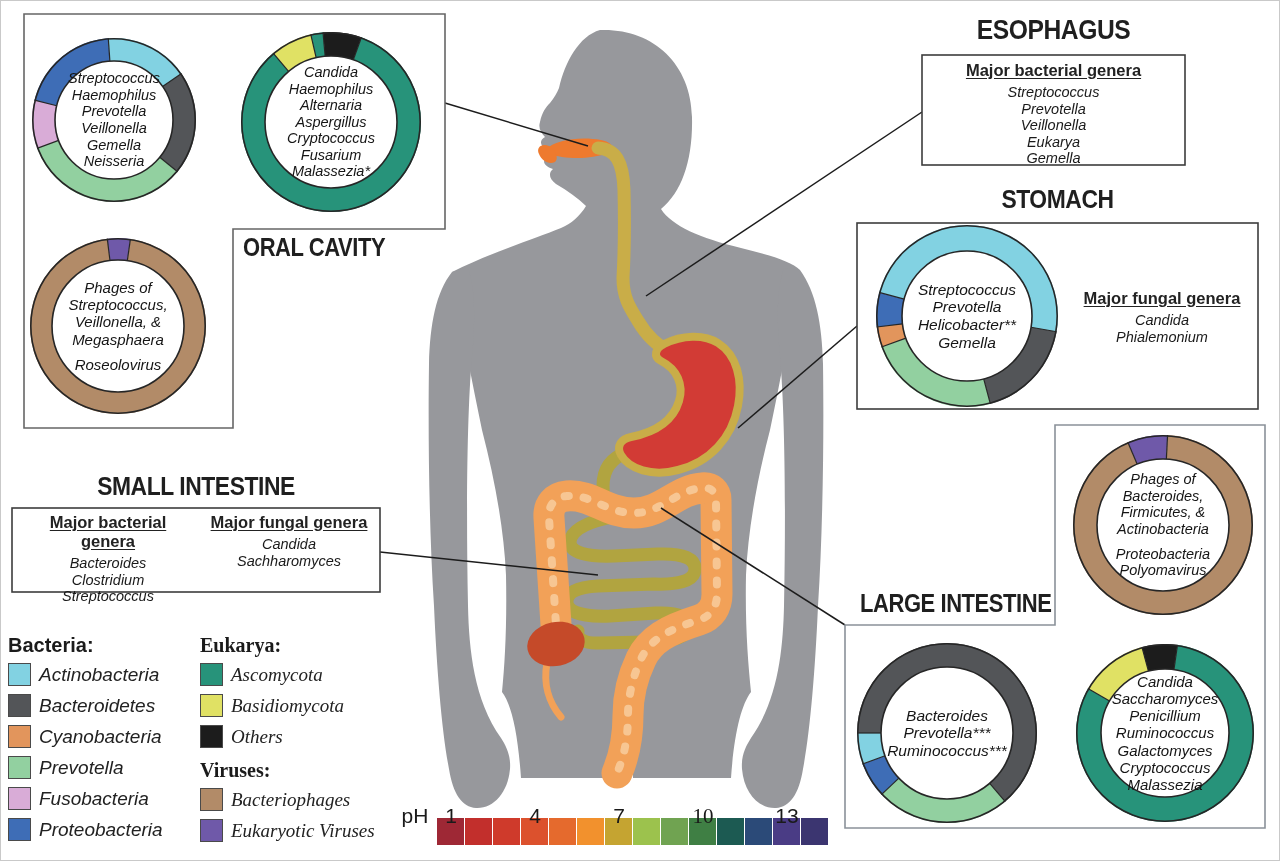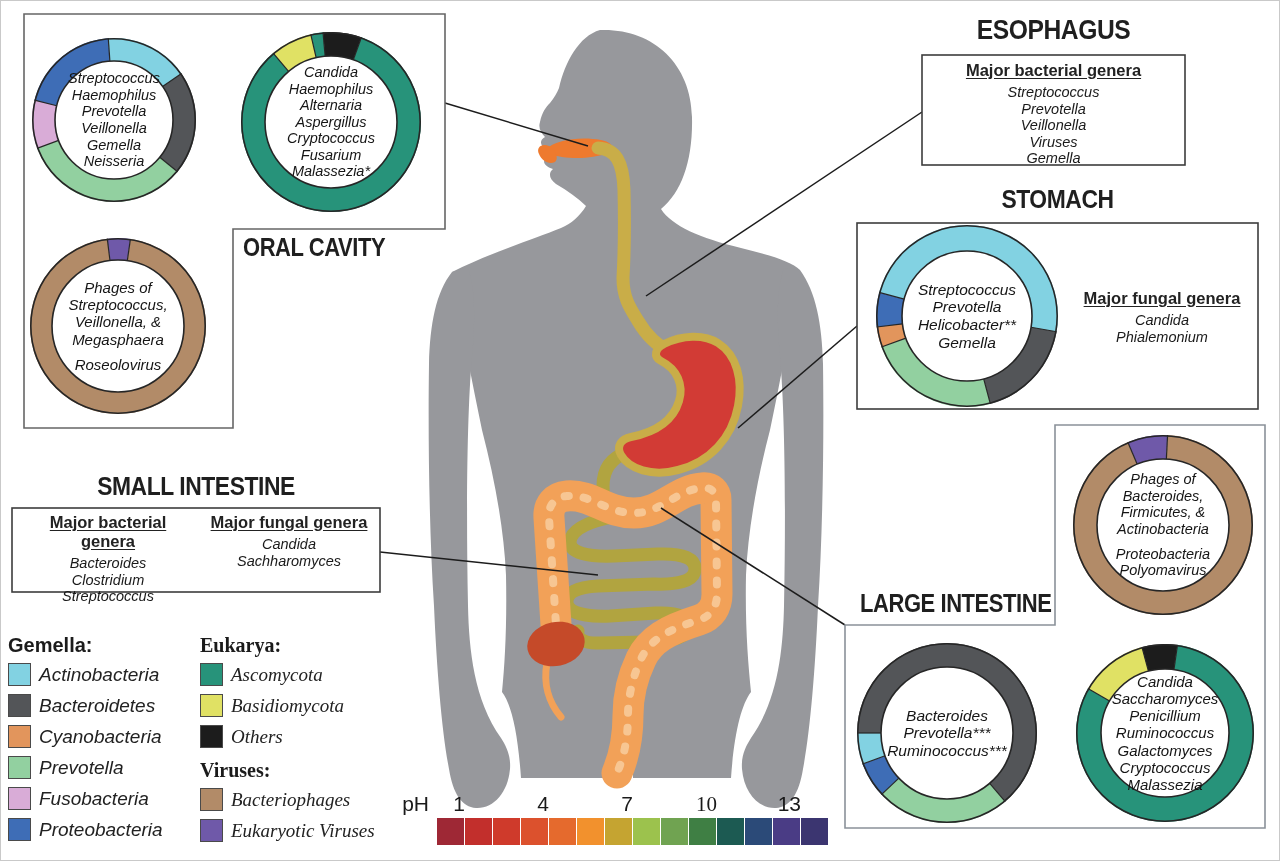--- a/index.html
+++ b/index.html
@@ -20,21 +20,21 @@
   .donut-text{position:relative;text-align:center;font-style:italic;color:#151515;line-height:1.14;}
   .donut-text .gap{height:8px;}
   .legend-col{position:absolute;z-index:3;}
   .legend-heading{font-weight:bold;font-size:20px;color:#1b1b1b;margin:0 0 6px 0;}
   .legend-heading.spaced{margin-top:11px;}
   .legend-row{display:flex;align-items:center;margin-bottom:8px;}
   .legend-swatch{width:21px;height:21px;border:1.5px solid #4a4a4a;margin-right:8px;flex:none;}
   .legend-label{font-style:italic;font-size:19px;color:#222;white-space:nowrap;}
   #ph{position:absolute;z-index:3;}
   #ph-labels{position:relative;height:30px;font-size:21px;color:#1a1a1a;}
-  #ph-labels span{position:absolute;top:4px;width:28px;text-align:right;}
+  #ph-labels span{position:absolute;top:16px;width:28px;text-align:center;}
   #ph-name{position:absolute;left:-36px;top:0;width:30px;text-align:right;font-size:21px;color:#1a1a1a;}
   #ph-squares{display:flex;}
   .ph-sq{width:27px;height:27px;margin-right:1px;flex:none;}
 </style>
 </head>
 <body>
 
 <div id="canvas">
   <div class="frame"></div>
 
@@ -94,21 +94,21 @@
   <div class="abs title tcenter" style="left:857px;top:184px;width:401px;font-size:26px;">STOMACH</div>
   <div class="abs title tcenter" style="left:12px;top:471px;width:368px;font-size:26px;">SMALL INTESTINE</div>
   <div class="abs title title-left" style="left:860px;top:589px;font-size:25px;">LARGE INTESTINE</div>
 
   <div class="abs tcenter" style="left:922px;top:61px;width:263px;">
     <div class="boxhead">Major bacterial genera</div>
     <div>
         <div class="box-item">Streptococcus</div>
         <div class="box-item">Prevotella</div>
         <div class="box-item">Veillonella</div>
-        <div class="box-item">Viruses</div>
+        <div class="box-item">Eukarya</div>
         <div class="box-item">Gemella</div>
       </div>
   </div>
 
   <div class="abs tcenter" style="left:1072px;top:289px;width:180px;">
     <div class="boxhead">Major fungal genera</div>
     <div>
         <div class="box-item tall">Candida</div>
         <div class="box-item tall">Phialemonium</div>
       </div>
@@ -124,21 +124,21 @@
   </div>
   <div class="abs tcenter" style="left:204px;top:513px;width:170px;">
     <div class="boxhead">Major fungal genera</div>
     <div>
         <div class="box-item">Candida</div>
         <div class="box-item">Sachharomyces</div>
       </div>
   </div>
 
   <div class="legend-col" id="legend-col-0" style="left:8px;top:634px;">
-      <div class="legend-heading">Gemella:</div>
+      <div class="legend-heading">Bacteria:</div>
       <div class="legend-row">
         <span class="legend-swatch" style="background: rgb(130, 210, 226);"></span>
         <span class="legend-label">Actinobacteria</span>
       </div>
       <div class="legend-row">
         <span class="legend-swatch" style="background: rgb(83, 85, 88);"></span>
         <span class="legend-label">Bacteroidetes</span>
       </div>
       <div class="legend-row">
         <span class="legend-swatch" style="background: rgb(226, 149, 92);"></span>

